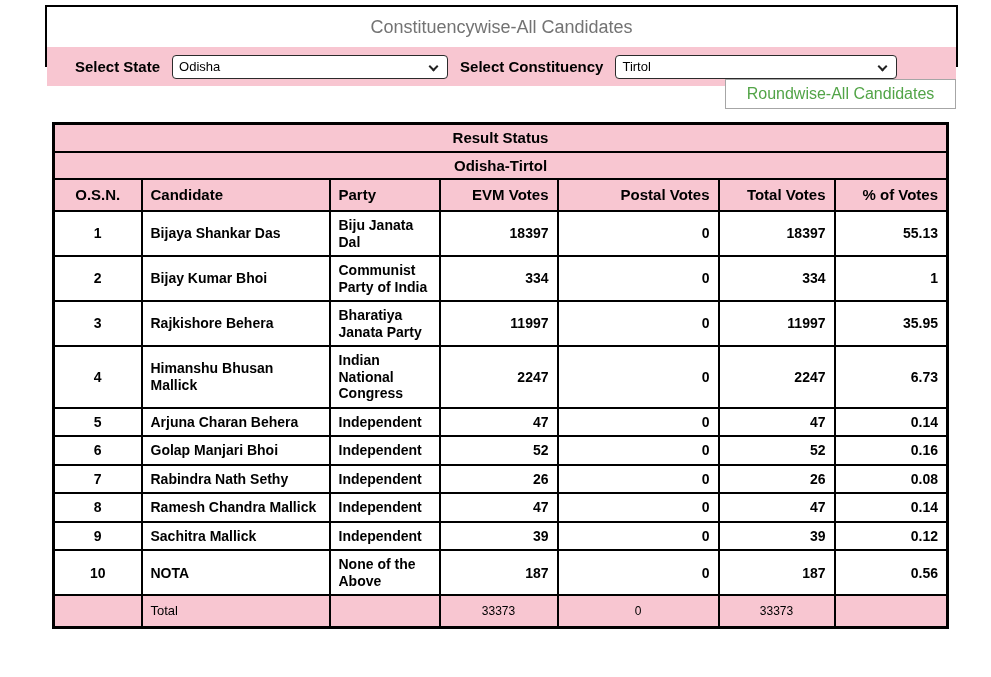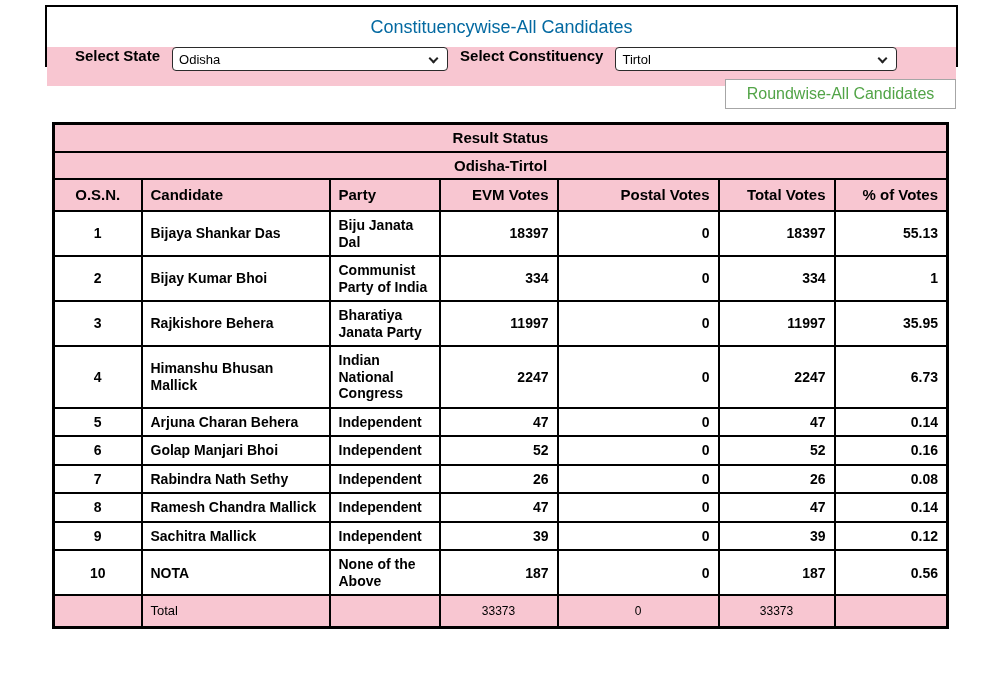--- a/index.html
+++ b/index.html
@@ -9,22 +9,22 @@
     --button_border:#a6a6a6;
   }
   *{box-sizing:border-box;margin:0;padding:0;}
   html,body{width:991px;height:677px;background:#fff;overflow:hidden;
     font-family:"Liberation Sans",sans-serif;color:#000;position:relative;}
 
   
   .header-box{position:absolute;left:45px;top:5px;width:913px;height:62px;
     border:2px solid var(--border_black);background:#fff;}
   .page-title{height:40px;display:flex;align-items:center;justify-content:center;
-    font-size:18px;font-weight:400;color:#0369a1;}
-  .filter-row{height:39px;background:var(--pink);display:flex;}
+    font-size:18px;font-weight:400;color:#737373;}
+  .filter-row{height:39px;background:var(--pink);display:flex;align-items:center;}
   .filter-label{font-weight:bold;font-size:15px;white-space:nowrap;}
   .lbl-state{margin-left:28px;}
   .lbl-const{margin-left:12px;}
   .select{position:relative;height:24px;background:#fff;border:1px solid #2b2b2b;
     border-radius:4px;margin-left:12px;display:flex;align-items:center;
     font-size:13px;padding:0 26px 0 6px;cursor:default;}
   .sel-state{width:276px;}
   .sel-const{width:282px;}
   .chevron{position:absolute;right:10px;top:7px;width:7px;height:7px;
     border-right:2px solid #222;border-bottom:2px solid #222;transform:rotate(45deg);}

